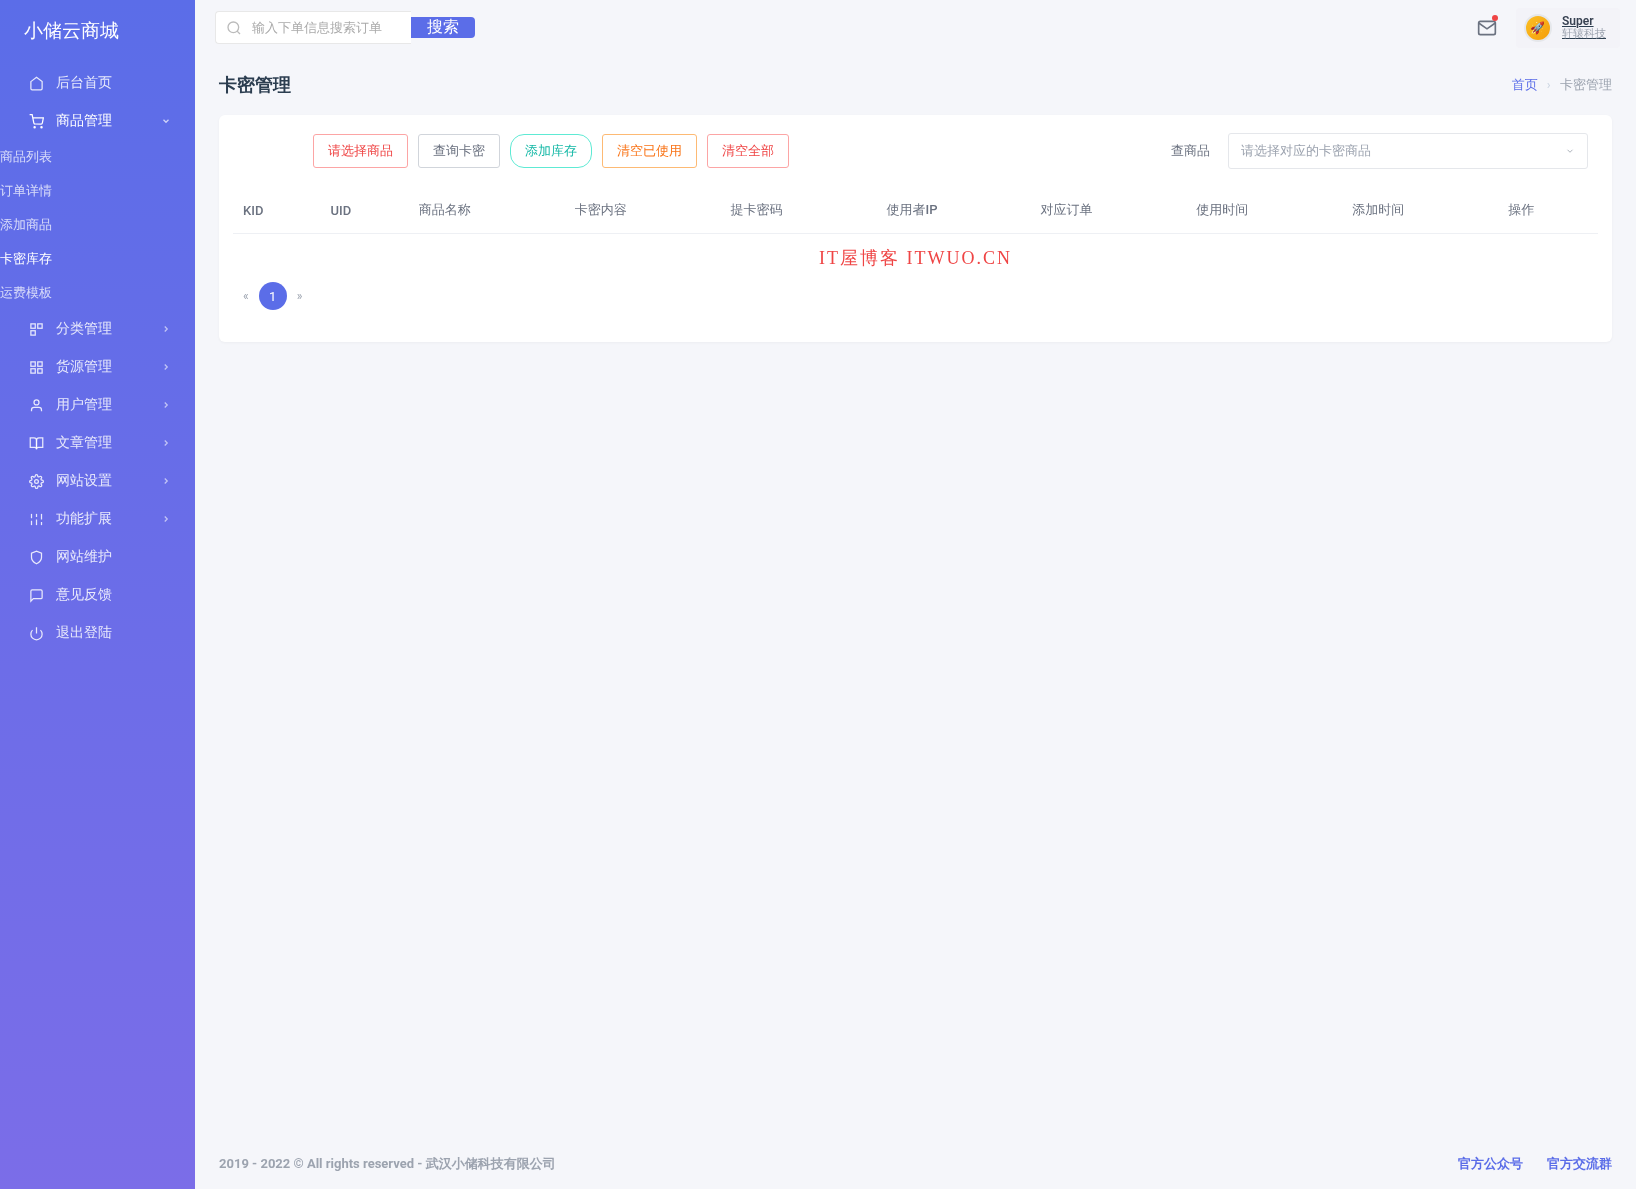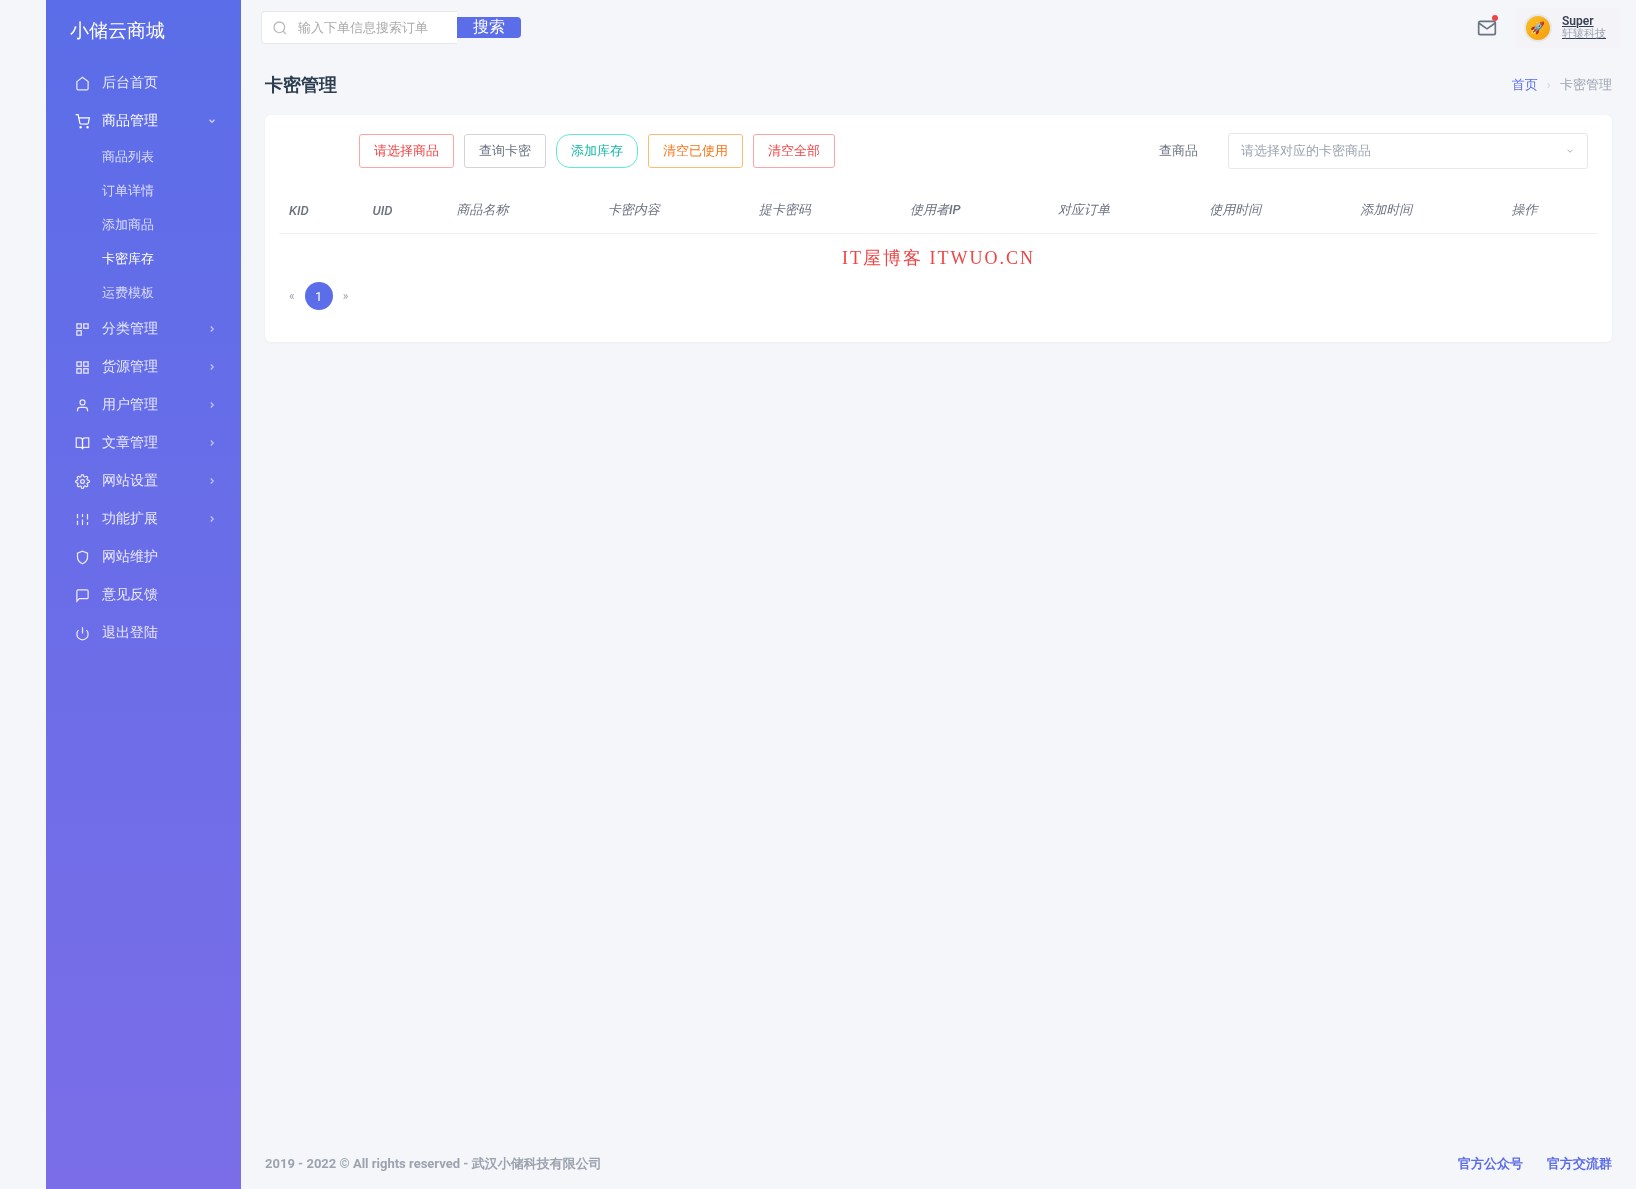--- a/index.html
+++ b/index.html
@@ -11,21 +11,20 @@
     }
     .app { display: flex; min-height: 100vh; }
 
     
     .sidebar {
       width: 195px;
       background: linear-gradient(180deg, #5b6de8 0%, #7b6de8 100%);
       color: #fff;
       flex-shrink: 0;
       padding-top: 18px;
-      margin-left: 46px;
     }
     .brand {
       font-size: 19px;
       font-weight: 500;
       padding: 0 24px 20px 24px;
       color: #fff;
     }
     .nav-item {
       display: flex;
       align-items: center;
@@ -33,21 +32,20 @@
       color: rgba(255,255,255,0.85);
       font-size: 14px;
       cursor: pointer;
       gap: 12px;
     }
     .nav-item.expanded { color: #fff; font-weight: 500; }
     .nav-icon { width: 16px; height: 16px; flex-shrink: 0; display:flex;align-items:center;justify-content:center; }
     .nav-label { flex: 1; }
     .nav-chevron { width: 10px; height: 10px; opacity: 0.7; }
     .nav-sub {
-      padding-left: 56px;
       font-size: 13px;
     }
     .nav-sub-item {
       padding: 8px 0;
       color: rgba(255,255,255,0.75);
       cursor: pointer;
     }
     .nav-sub-item.active { color: #fff; font-weight: 500; }
 
     
@@ -157,36 +155,36 @@
       background: #fff;
       padding: 7px 14px;
       font-size: 13px;
       border-radius: 3px;
       cursor: pointer;
     }
     .btn-danger { border-color: #fca5a5; color: #ef4444; }
     .btn-default { border-color: #d1d5db; color: #6b7280; }
     .btn-teal { border-color: #5eead4; color: #14b8a6; border-radius: 14px; }
     .btn-orange { border-color: #fdba74; color: #f97316; }
-    .query-label { font-size: 13px; color: #6b7280; margin-right: 20px; }
+    .query-label { font-size: 13px; color: #6b7280; margin-right: 8px; }
     .select-box {
       border: 1px solid #e5e7eb;
       border-radius: 3px;
       padding: 8px 12px;
       min-width: 360px;
       display: flex;
       align-items: center;
       justify-content: space-between;
       color: #9ca3af;
       font-size: 13px;
       cursor: pointer;
     }
 
     
-    .table-wrap { padding: 0 14px; font-style: italic; }
+    .table-wrap { padding: 0 14px; }
     .tbl { width:100%; border-collapse: collapse; }
     .tbl th {
       text-align: left;
       font-weight: 500;
       font-size: 13px;
       color: #6b7280;
       padding: 14px 10px;
       border-bottom: 1px solid #eef0f4;
     }
     .watermark {

